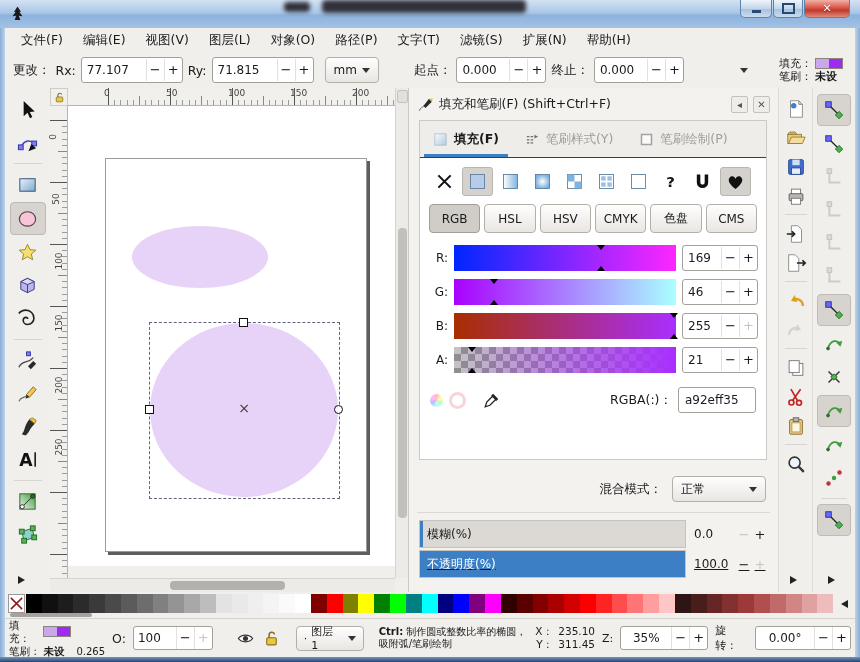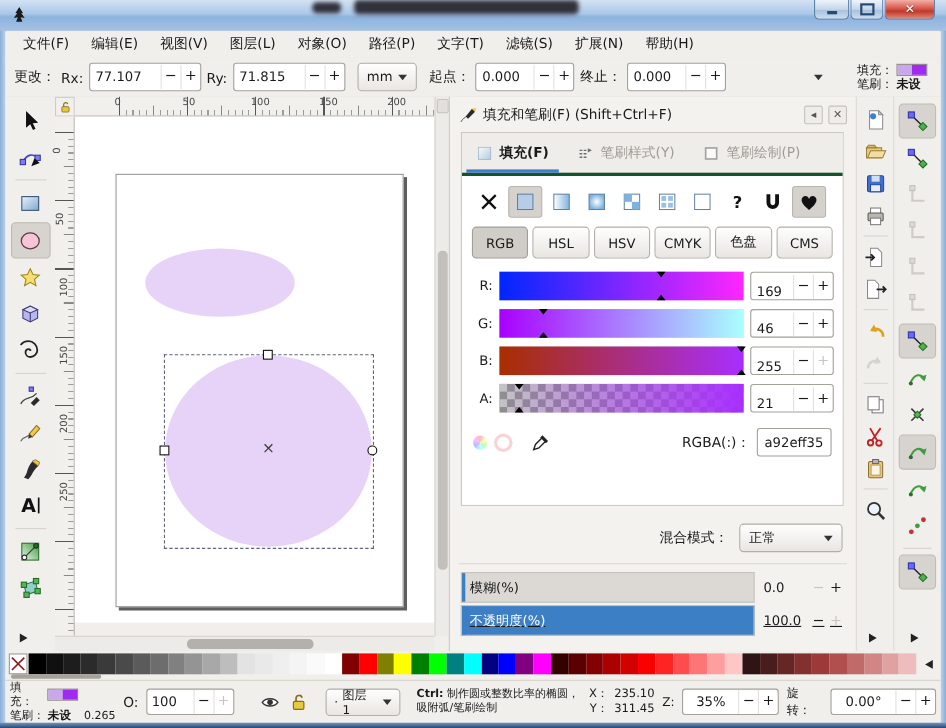--- a/index.html
+++ b/index.html
@@ -92,48 +92,48 @@
   .vsb-btn{position:absolute;left:1px;top:2px;width:11px;height:13px;background:#e3e0dc;border:1px solid #c5c2bd;border-radius:2px;box-sizing:border-box;}
   .hscroll{position:absolute;left:0;top:490px;width:345px;height:14px;background:#edebe8;border-top:1px solid #d6d3ce;box-sizing:border-box;}
   .hthumb{position:absolute;left:120px;top:2px;width:115px;height:9px;background:#b4b1ac;border-radius:4px;}
   
   .fsd{position:absolute;left:408px;top:88px;width:370px;height:504px;background:#f4f2ef;border-left:1px solid #ccc9c4;box-sizing:border-box;}
   .fsd-title{position:absolute;left:8px;top:5px;right:8px;height:22px;display:flex;align-items:center;gap:5px;font-size:12.5px;}
   .fsd-title svg{width:17px;height:17px;}
   .fsd-spacer{flex:1;}
   .mini-btn{width:15px;height:15px;display:flex;align-items:center;justify-content:center;font-size:10px;color:#555;border:1px solid #c5c2bd;border-radius:2px;background:#efede9;}
   .fsd-frame{position:absolute;left:10px;top:32px;width:348px;height:340px;background:#fff;border:1px solid #ccc9c4;box-sizing:border-box;}
-  .tabs{display:flex;height:36px;background:#efede9;border-bottom:3px solid #14532d;align-items:stretch;}
+  .tabs{display:flex;height:36px;background:#efede9;border-bottom:1px solid #14532d;align-items:stretch;}
   .tab{display:flex;align-items:center;gap:6px;padding:0 13px;font-size:12.5px;color:#a09c96;position:relative;}
   .tab svg{width:15px;height:15px;opacity:.75;}
   .tab.active{color:#1a1a1a;font-weight:bold;}
   .tab.active::after{content:"";position:absolute;left:4px;right:4px;bottom:0;height:3px;background:#3d7fc4;}
   .ftypes{display:flex;align-items:center;gap:3px;margin:9px 10px 0;}
   .ftype{width:29px;height:27px;display:flex;align-items:center;justify-content:center;border-radius:3px;}
   .ftype svg{width:21px;height:21px;}
   .ftype.sel{background:#d5d1cc;border:1px solid #b9b5af;}
   .flatlab{margin:10px 0 0 12px;font-size:12.5px;}
   .modes{display:flex;gap:4px;margin:8px 9px 0;}
   .mode-btn{flex:1;height:27px;display:flex;align-items:center;justify-content:center;font-size:12px;
     border:1px solid #b3afa9;border-radius:4px;background:linear-gradient(#fefefe,#e9e6e2);}
   .mode-btn.sel{background:#d0ccc7;border-color:#a19d97;}
   .sliders{margin:12px 8px 0;display:flex;flex-direction:column;gap:8px;}
   .srow{display:flex;align-items:center;gap:6px;height:26px;}
   .slabel{width:20px;text-align:right;font-size:12px;}
   .strack{flex:1;height:26px;position:relative;background:#ddd;}
   .mk{position:absolute;width:0;height:0;border-left:4px solid transparent;border-right:4px solid transparent;}
   .mkt{top:0;border-top:5px solid #000;}
   .mkb{bottom:0;border-bottom:5px solid #000;}
-  .sspin{width:74px;flex:none;align-items:flex-end;}
+  .sspin{width:74px;flex:none;}
   .sspin .spin-v{flex:1;}
   .rgbarow{display:flex;align-items:center;margin:14px 10px 0;gap:6px;}
   .cmsdot1{width:13px;height:13px;border-radius:50%;background:conic-gradient(#f55,#ff5,#5f5,#5ff,#55f,#f5f,#f55);opacity:.4;}
   .cmsdot2{width:11px;height:11px;border-radius:50%;border:3px solid #eda0ae;opacity:.45;}
   .rgbarow svg{width:19px;height:19px;margin-left:10px;}
-  .text-input{width:68px;height:26px;background:#fff;border:1px solid #a4a09a;border-radius:3px;
+  .text-input{width:78px;height:26px;background:#fff;border:1px solid #a4a09a;border-radius:3px;
     display:flex;align-items:center;padding:0 6px;box-sizing:border-box;font-size:12px;}
   .blendrow{position:absolute;left:10px;right:12px;top:386px;height:30px;display:flex;align-items:center;justify-content:flex-end;gap:10px;}
   .blend-btn{width:76px;justify-content:space-between;padding:0 8px;}
   .fsep{position:absolute;left:8px;right:8px;top:424px;height:1px;background:#dcd9d4;}
   .barrow{position:absolute;left:10px;right:10px;height:28px;display:flex;align-items:center;}
   .blurrow{top:432px;} .oparow{top:462px;text-decoration:underline;}
   .bartrack{flex:1;height:28px;position:relative;border:1px solid #c6c3be;box-sizing:border-box;
     background:#dcd9d4;font-size:12px;display:flex;align-items:center;padding-left:7px;}
   .bartrack::before{content:"";position:absolute;left:0;top:0;bottom:0;width:3px;background:#3d7fc4;}
   .bartrack.full{background:#3d7fc4;color:#fff;}
@@ -463,21 +463,21 @@
     <span class="lab">Ry:</span>
     <span class="spin" style="width:100px">
       <span class="spin-v" style="flex:1">71.815</span>
       <span class="spin-b">−</span>
         <span class="spin-b">+</span>
     </span>
     <span class="btn" style="margin-left:6px">
       <span>mm</span>
       <span class="caret"></span>
     </span>
-    <span class="lab" style="margin-left:6px">起点：</span>
+    <span class="lab" style="margin-left:30px">起点：</span>
     <span class="spin" style="width:88px">
       <span class="spin-v" style="flex:1">0.000</span>
       <span class="spin-b">−</span>
         <span class="spin-b">+</span>
     </span>
     <span class="lab">终止：</span>
     <span class="spin" style="width:88px">
       <span class="spin-v" style="flex:1">0.000</span>
       <span class="spin-b">−</span>
         <span class="spin-b">+</span>

